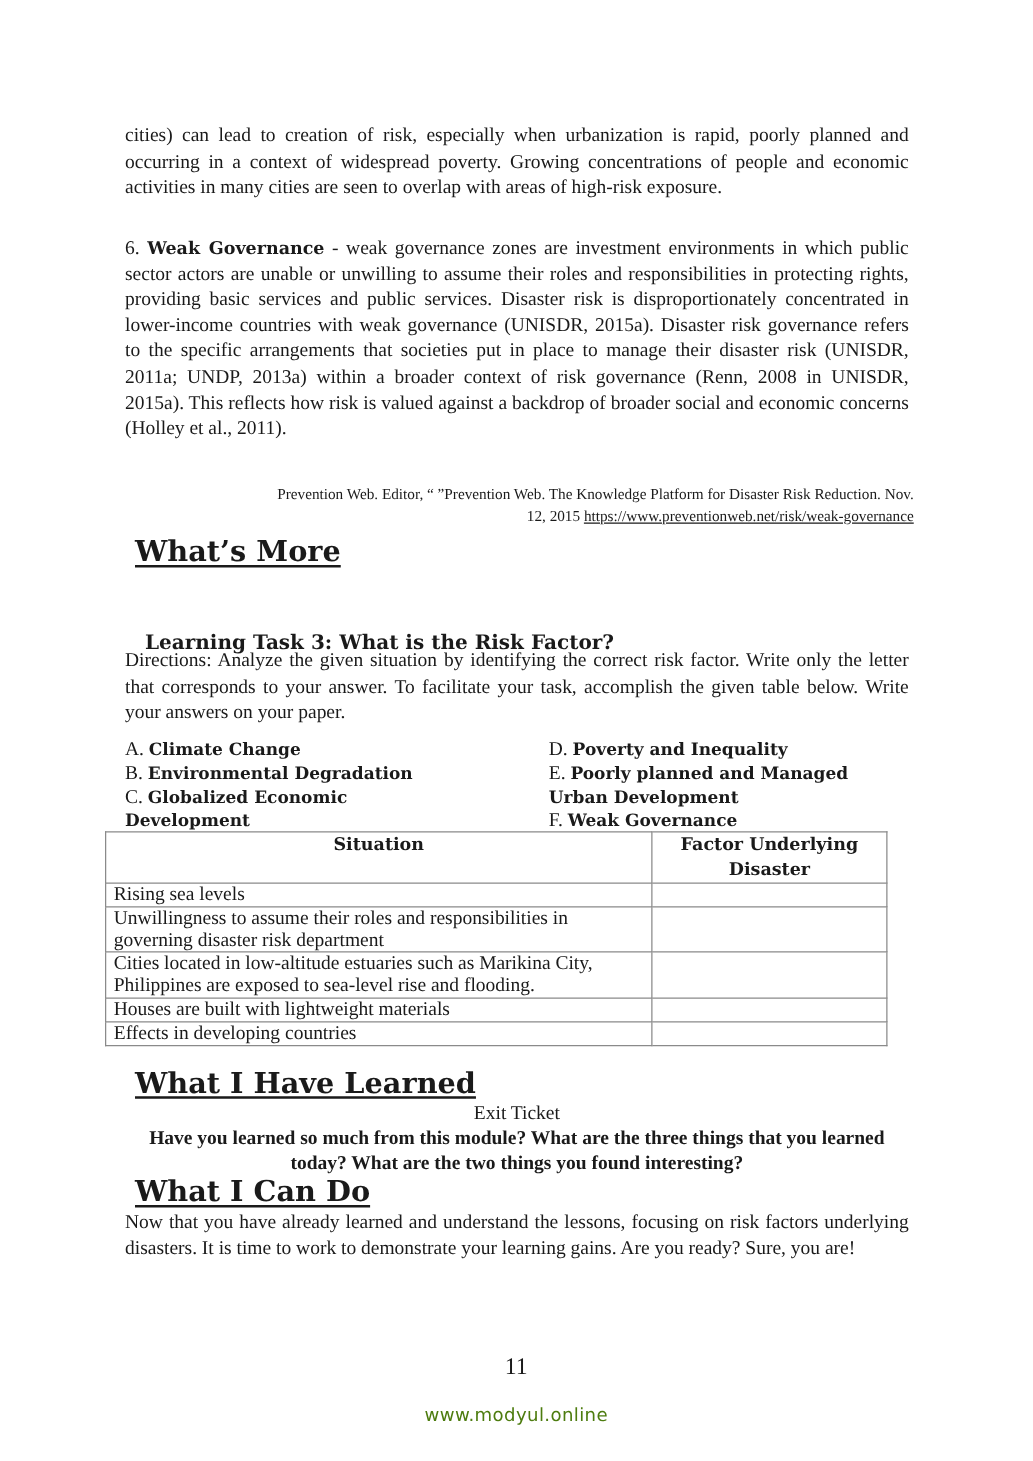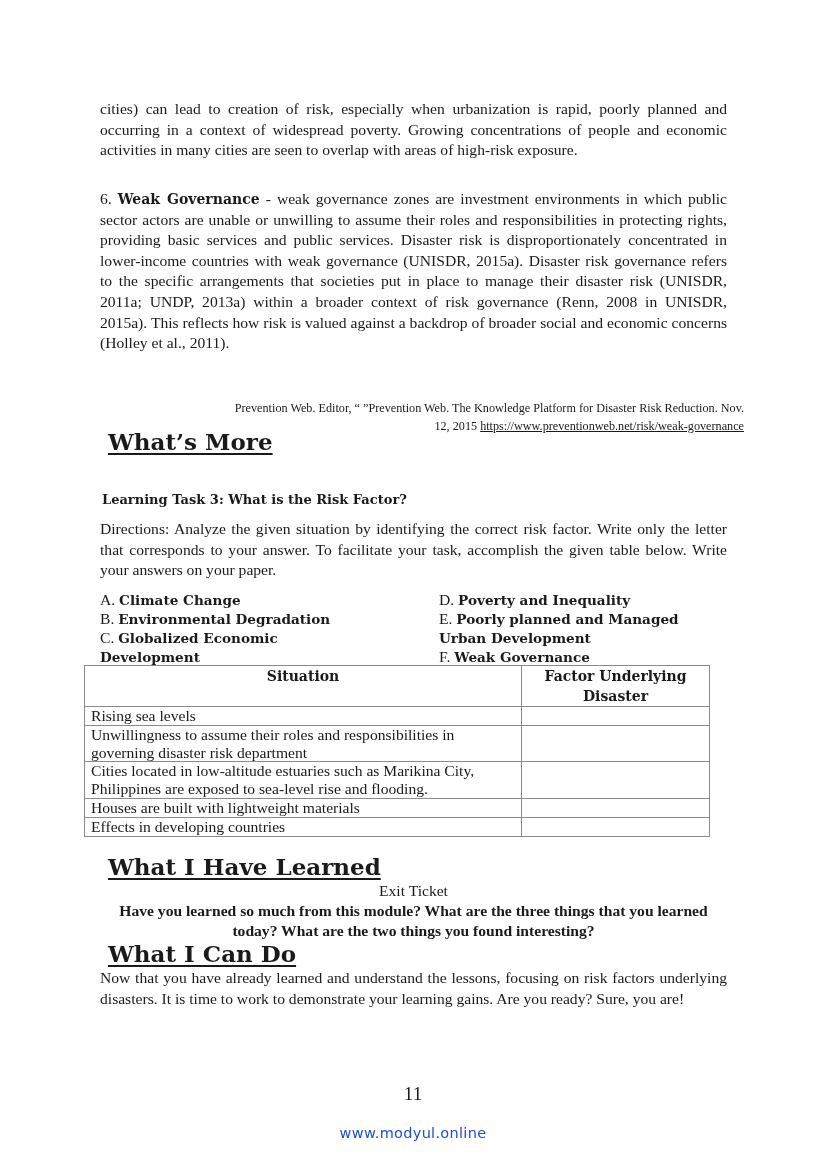--- a/index.html
+++ b/index.html
@@ -12,33 +12,33 @@
   .body-text {
     position: absolute; left: 100px; width: 627px;
     font-family: "Liberation Serif", serif;
     font-size: 15.6px; line-height: 20.6px; text-align: justify;
     margin: 0;
   }
   .bold { font-weight: bold; font-family: "DejaVu Serif", serif; font-size: 14px; }
   .citation {
     position: absolute; left: 100px; width: 627px;
     font-family: "Liberation Serif", serif;
-    font-size: 12.2px; line-height: 17.5px; text-align: right; margin: 17px;
+    font-size: 12.2px; line-height: 17.5px; text-align: right; margin: 4px;
   }
   .citation a { color: #1a1a1a; text-decoration: underline; }
   .heading {
     position: absolute; left: 108px;
     font-family: "DejaVu Serif", serif; font-weight: bold;
     font-size: 23px; line-height: 28px; margin: 0;
     text-decoration: underline; text-decoration-thickness: 2px; text-underline-offset: 3px;
   }
   .task-title {
     position: absolute; left: 100px; top: 488px;
     font-family: "DejaVu Serif", serif; font-weight: bold;
-    font-size: 13px; line-height: 20px; margin: 2px;
+    font-size: 16px; line-height: 20px; margin: 16px;
   }
   .choices { position: absolute; left: 100px; top: 590px; width: 627px; }
   .choice {
     position: absolute; font-family: "Liberation Serif", serif; font-size: 15.6px; line-height: 19px;
     white-space: nowrap;
   }
   .choice .cb { font-family: "DejaVu Serif", serif; font-weight: bold; font-size: 13.6px; }
   table.risk {
     position: absolute; left: 84px; top: 665px; width: 626px;
     border-collapse: collapse;
@@ -55,21 +55,21 @@
   .center-text {
     position: absolute; left: 100px; width: 627px; text-align: center;
     font-family: "Liberation Serif", serif; font-size: 15.6px; line-height: 19.5px; margin: 0;
   }
   .page-number {
     position: absolute; left: 0; width: 826px; top: 1083px; text-align: center;
     font-family: "Liberation Serif", serif; font-size: 19px; margin: 0;
   }
   .watermark {
     position: absolute; left: 0; width: 826px; top: 1125px; text-align: center;
-    font-family: "DejaVu Sans", sans-serif; font-size: 14.5px; color: #1d4ed8; margin: 0;
+    font-family: "DejaVu Sans", sans-serif; font-size: 14.5px; color: #4d7c0f; margin: 0;
     letter-spacing: 0.3px;
   }
 </style>
 </head>
 <body>
 
 <div class="page">
 
   <p class="body-text" style="top:99px;">cities) can lead to creation of risk, especially when urbanization is rapid, poorly planned and occurring in a context of widespread poverty. Growing concentrations of people and economic activities in many cities are seen to overlap with areas of high-risk exposure.</p>
 

